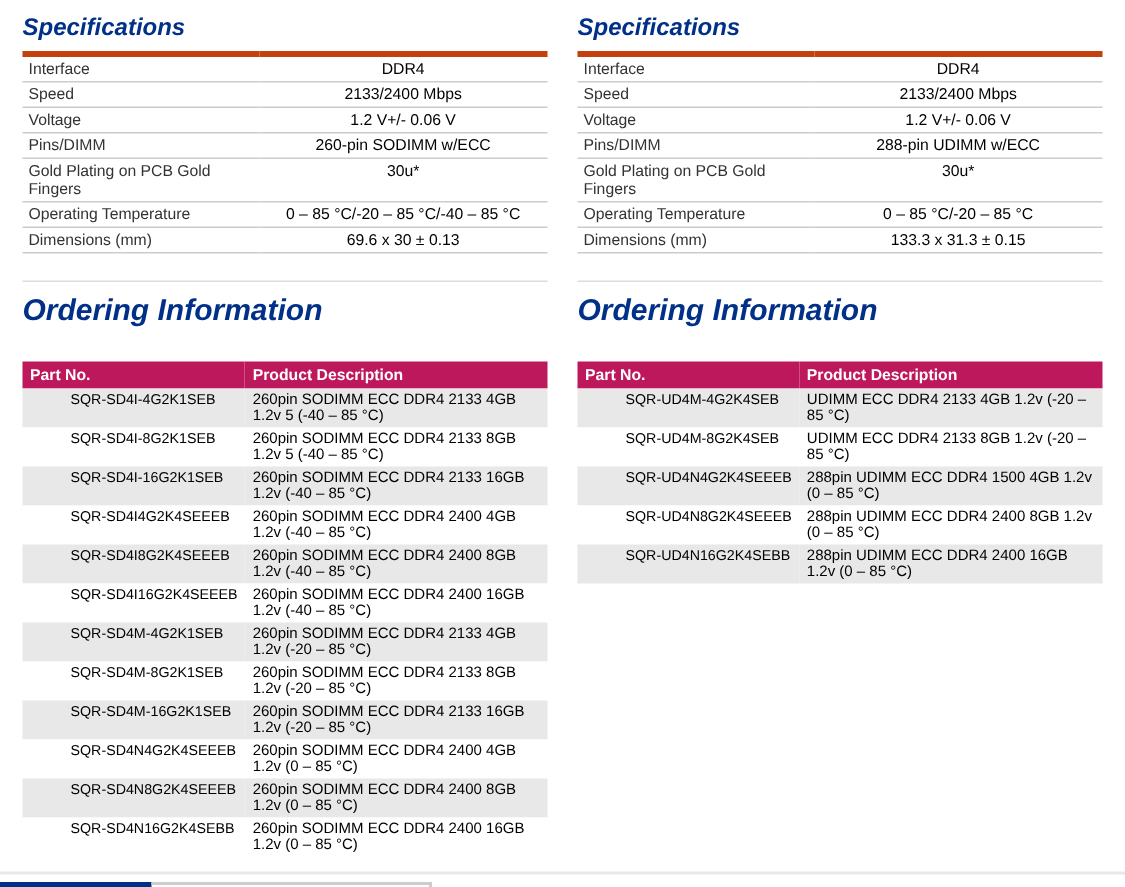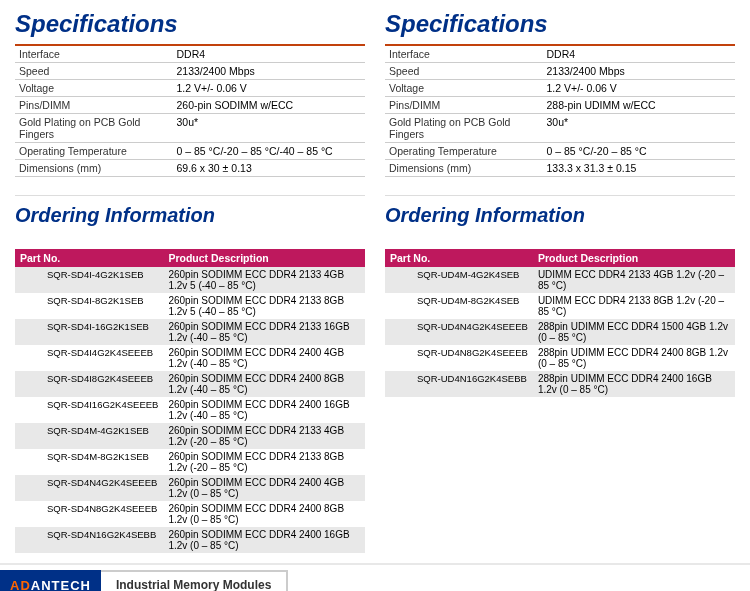--- a/index.html
+++ b/index.html
@@ -18,55 +18,56 @@
       display: flex;
       gap: 20px;
     }
 
     .column {
       flex: 1;
     }
 
     
     .section-title {
-      font-size: 24px;
+      font-size: 16px;
       font-weight: bold;
       color: #003087;
       font-style: italic;
       margin-bottom: 6px;
       font-family: Arial, Helvetica, sans-serif;
     }
 
     .spec-table {
       width: 100%;
       border-collapse: collapse;
       margin-bottom: 18px;
       font-size: 10.5px;
     }
 
     .spec-table tr {
       border-bottom: 1px solid #ccc;
     }
 
     .spec-table tr:first-child {
-      border-top: 2px solid #c2410c;
+      border-top: 4px solid #c2410c;
     }
 
     .spec-table td {
       padding: 2px 4px;
       vertical-align: top;
     }
 
     .spec-table td:first-child {
       width: 45%;
       color: #333;
     }
 
     .spec-table td:last-child {
       color: #000;
+      text-align: center;
     }
 
     
     .ordering-title {
       font-size: 20px;
       font-weight: bold;
       color: #003087;
       font-style: italic;
       margin-bottom: 22px;
     }
@@ -242,20 +243,24 @@
           </tr>
           <tr>
             <td>SQR-SD4M-4G2K1SEB</td>
             <td>260pin SODIMM ECC DDR4 2133 4GB 1.2v (-20 – 85 °C)</td>
           </tr>
           <tr>
             <td>SQR-SD4M-8G2K1SEB</td>
             <td>260pin SODIMM ECC DDR4 2133 8GB 1.2v (-20 – 85 °C)</td>
           </tr>
           <tr>
+            <td>SQR-SD4M-16G2K1SEB</td>
+            <td>260pin SODIMM ECC DDR4 2133 16GB 1.2v (-20 – 85 °C)</td>
+          </tr>
+          <tr>
             <td>SQR-SD4N4G2K4SEEEB</td>
             <td>260pin SODIMM ECC DDR4 2400 4GB 1.2v (0 – 85 °C)</td>
           </tr>
           <tr>
             <td>SQR-SD4N8G2K4SEEEB</td>
             <td>260pin SODIMM ECC DDR4 2400 8GB 1.2v (0 – 85 °C)</td>
           </tr>
           <tr>
             <td>SQR-SD4N16G2K4SEBB</td>
             <td>260pin SODIMM ECC DDR4 2400 16GB 1.2v (0 – 85 °C)</td>

